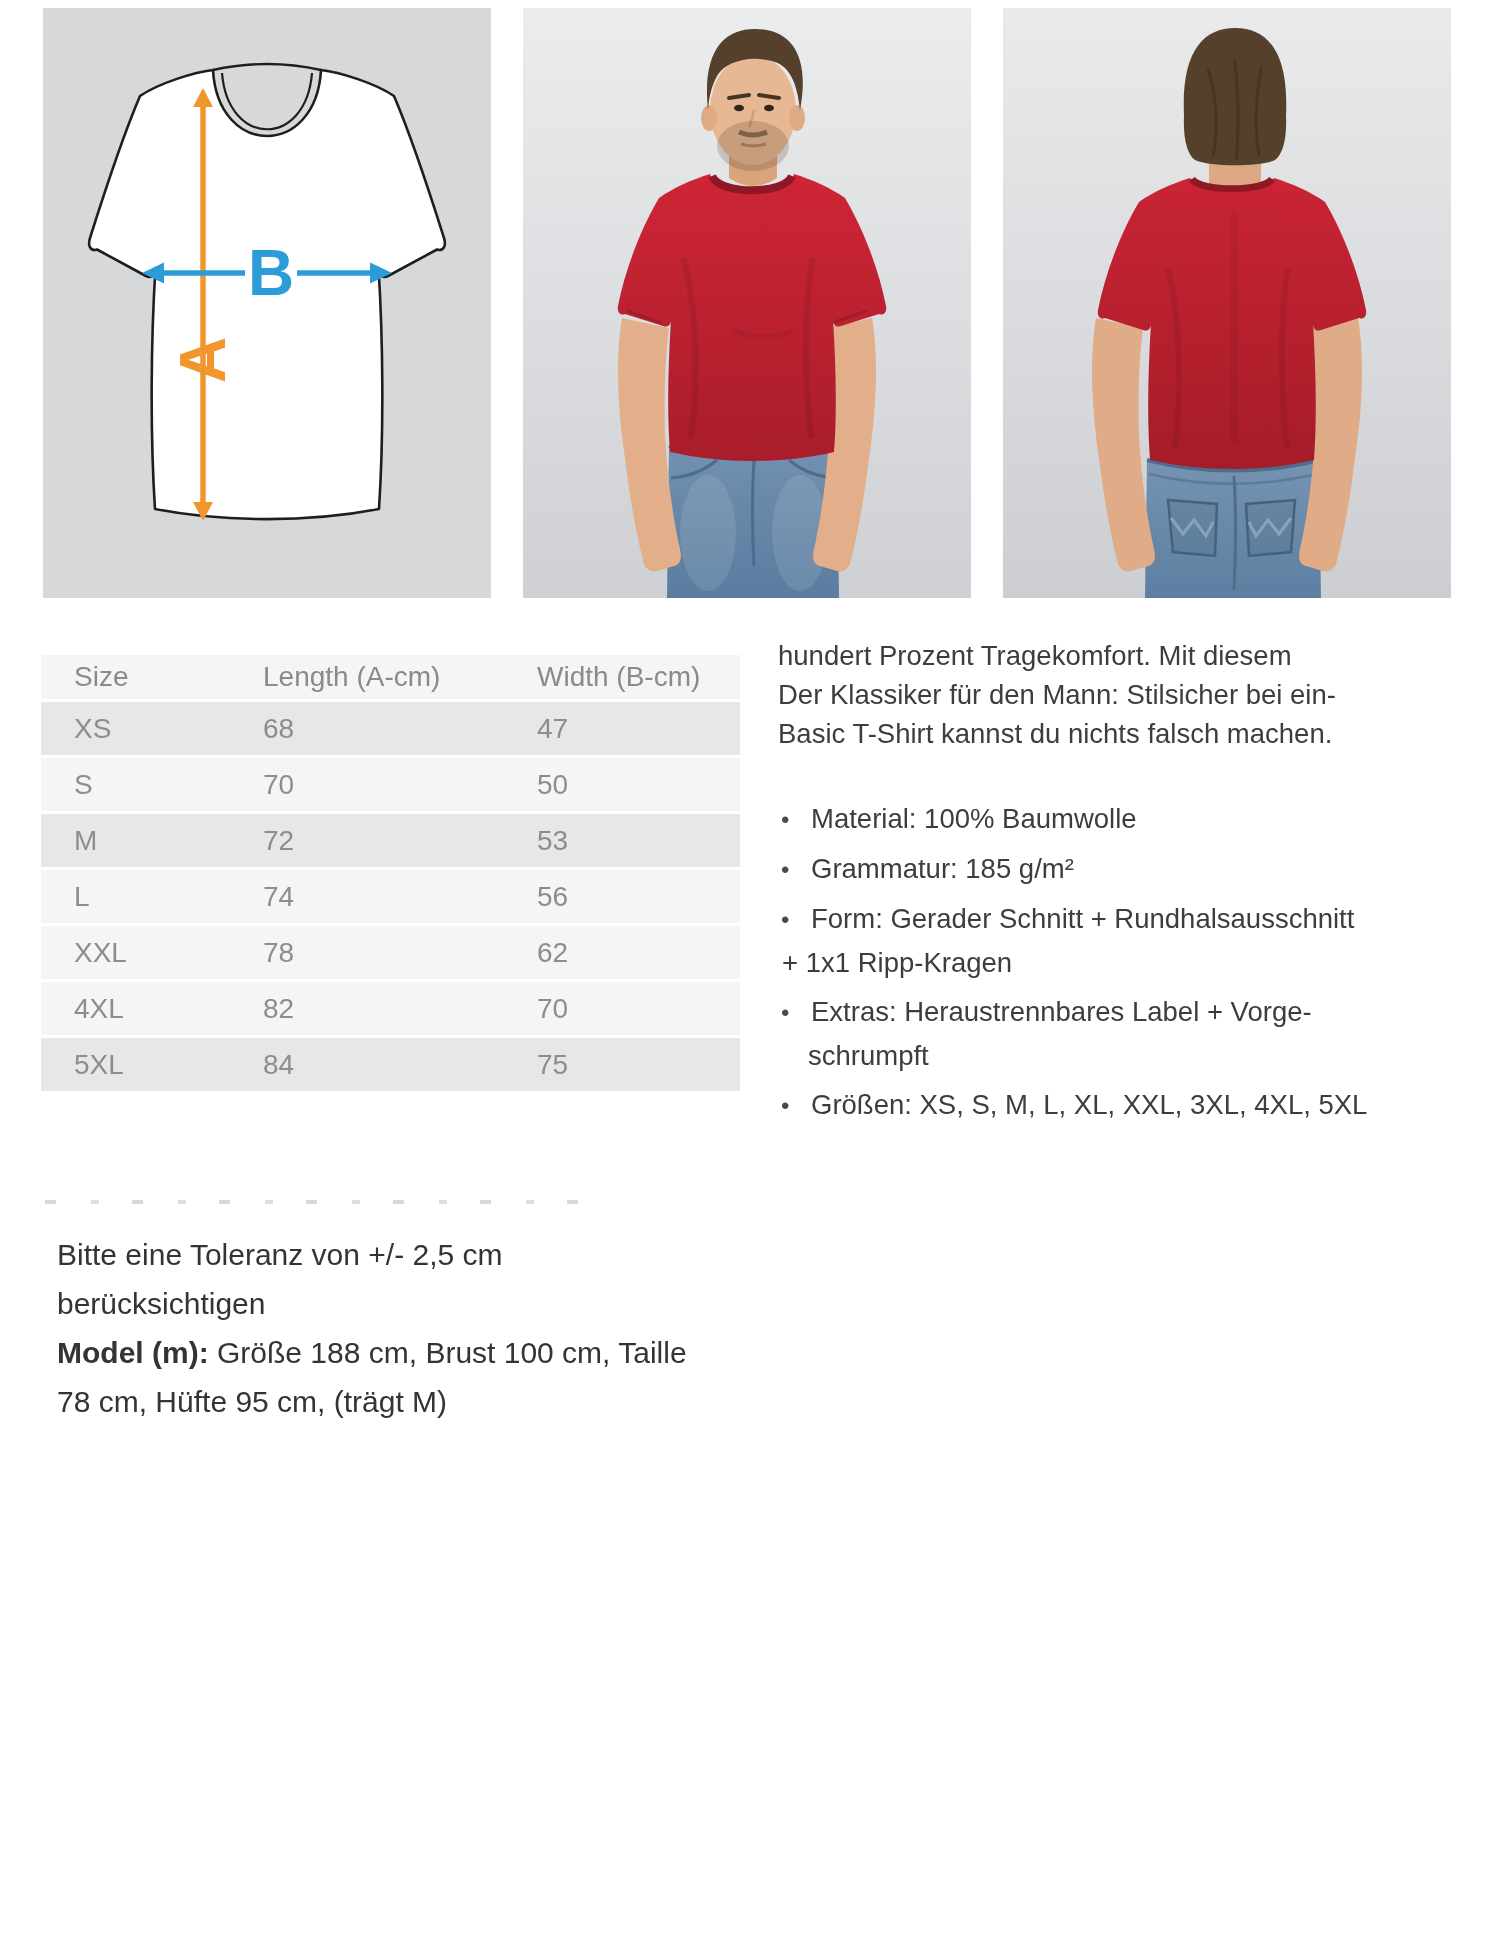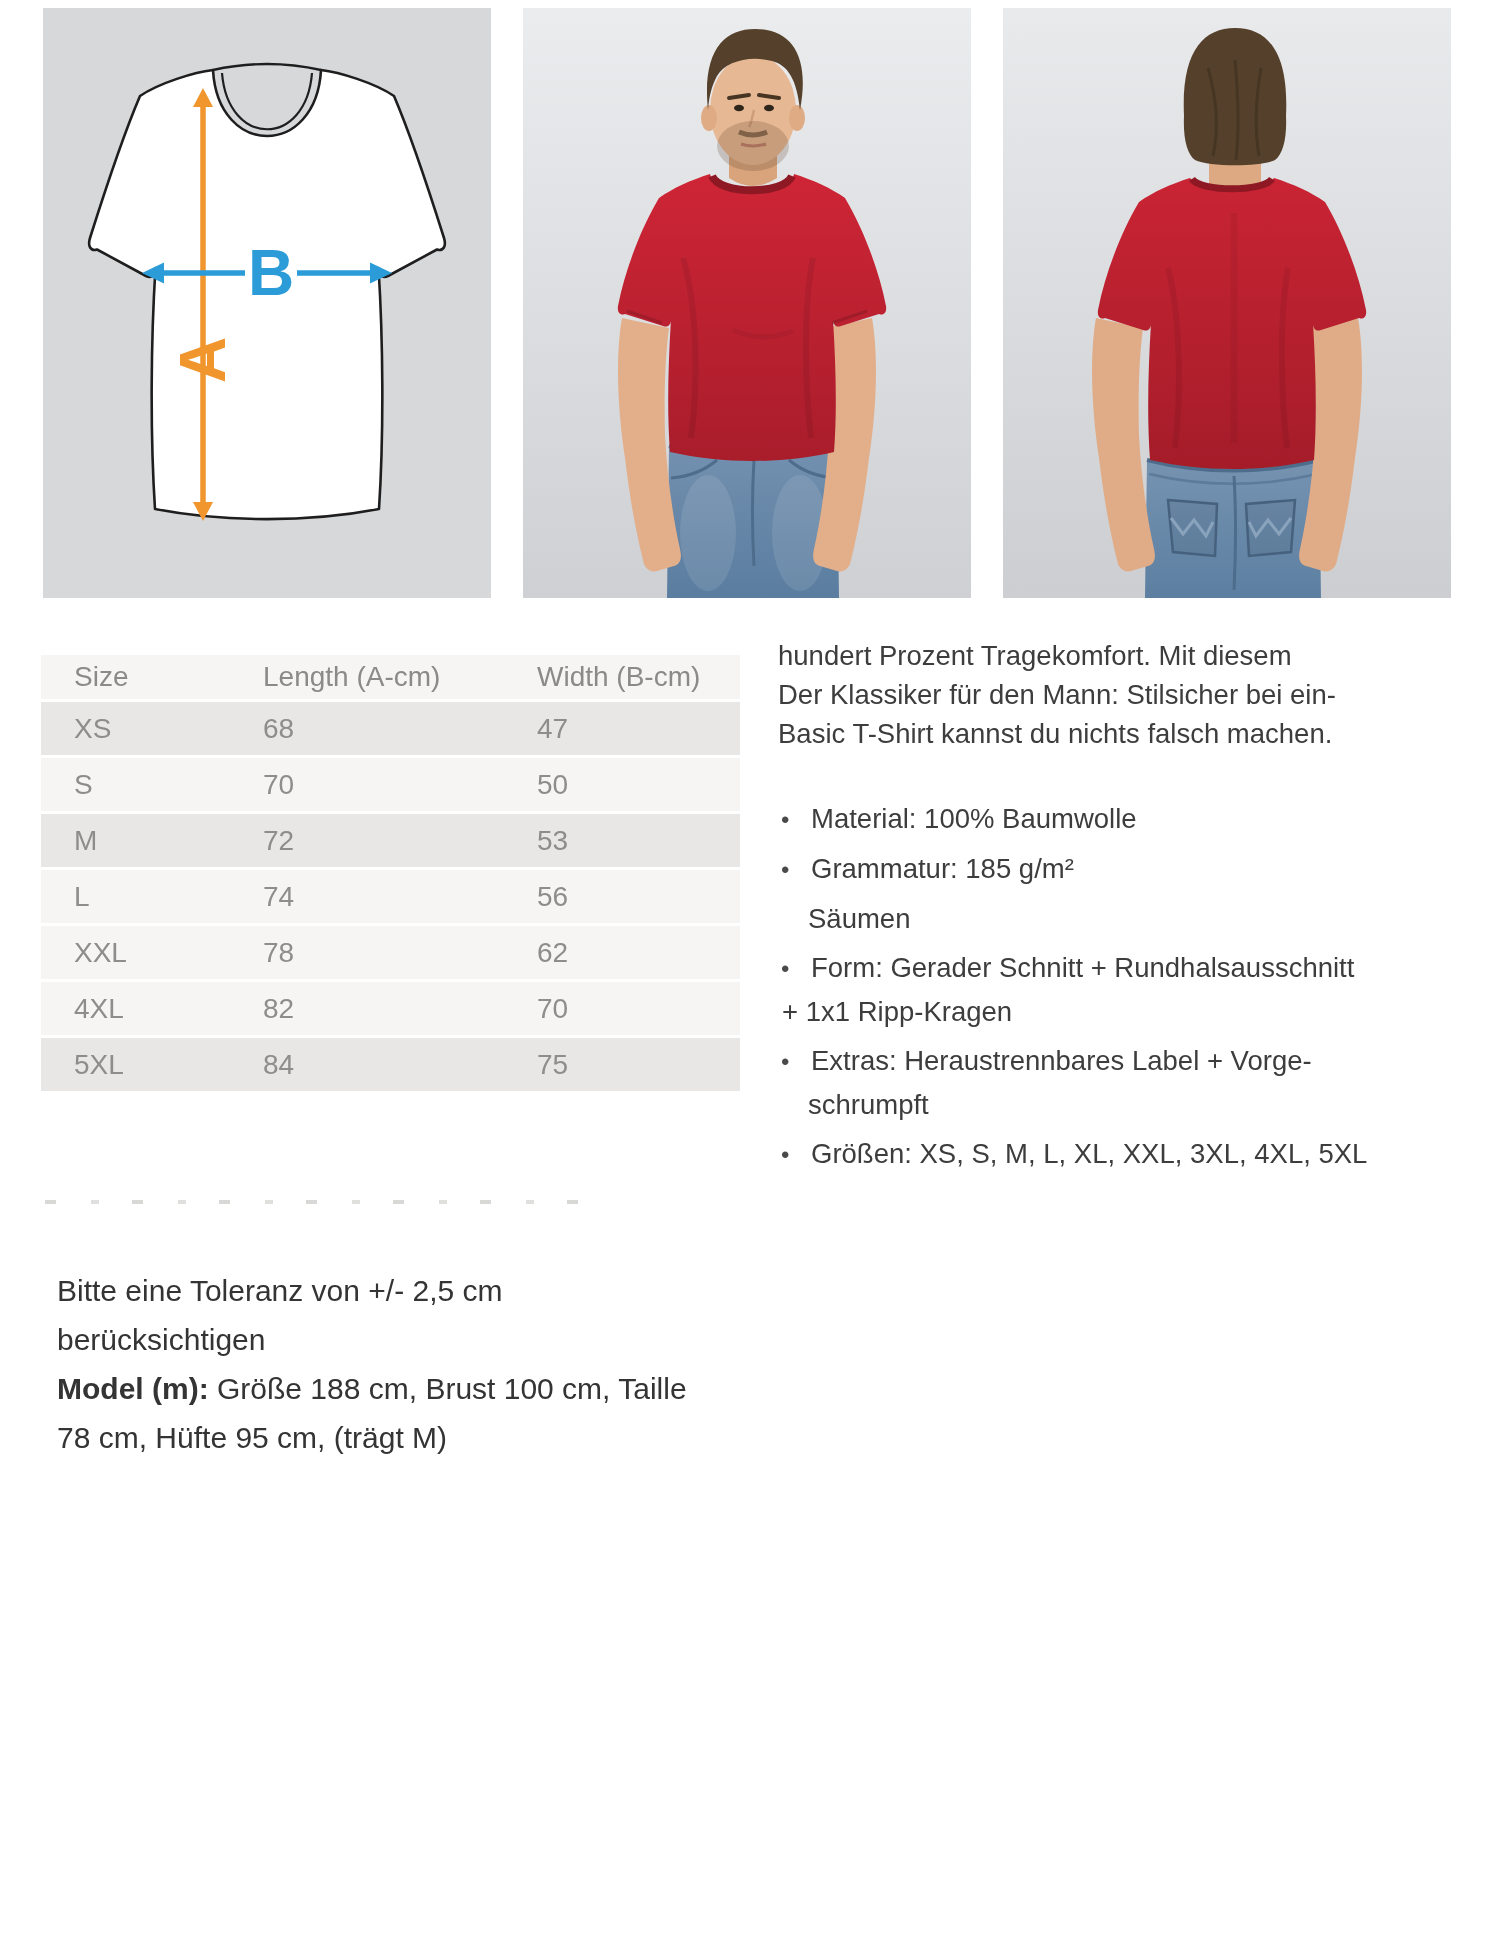--- a/index.html
+++ b/index.html
@@ -32,21 +32,21 @@
   .desc .intro div{white-space:nowrap;}
   .bullets{list-style:none;margin:44px 0 0 0;padding:0;}
   .bullets li{margin:0 0 6px 0;line-height:43px;}
   .bullets .dot{display:inline-block;width:30px;padding-left:3px;font-size:24px;color:#4a4a4a;}
   .bullets .l1 span:last-child{white-space:nowrap;}
   .bullets .l2{margin-left:30px;white-space:nowrap;}
   .bullets .l2:empty{display:none;}
   .bullets li:nth-child(4) .l2{margin-left:4px;}
 
   
-  .note{position:absolute;left:57px;top:1230px;width:660px;font-size:30px;line-height:49px;color:#343434;margin-top:36px;}
+  .note{position:absolute;left:57px;top:1230px;width:660px;font-size:30px;line-height:49px;color:#343434;}
   .note b{font-weight:700;}
 </style>
 </head>
 <body>
 
 <div class="page">
 
   <div class="panel" id="panel-diagram">
     <svg width="448" height="590" viewBox="0 0 448 590">
 
@@ -252,21 +252,20 @@
     <ul class="bullets">
       <li>
         <div class="l1"><span class="dot">•</span><span>Material: 100% Baumwolle</span></div>
 
       </li>
       <li>
         <div class="l1"><span class="dot">•</span><span>Grammatur: 185 g/m²</span></div>
 
       </li>
       <li>
-        <div class="l2">Säumen</div>
       </li>
       <li>
         <div class="l1"><span class="dot">•</span><span>Form: Gerader Schnitt + Rundhalsausschnitt</span></div>
         <div class="l2">+ 1x1 Ripp-Kragen</div>
       </li>
       <li>
         <div class="l1"><span class="dot">•</span><span>Extras: Heraustrennbares Label + Vorge-</span></div>
         <div class="l2">schrumpft</div>
       </li>
       <li>

